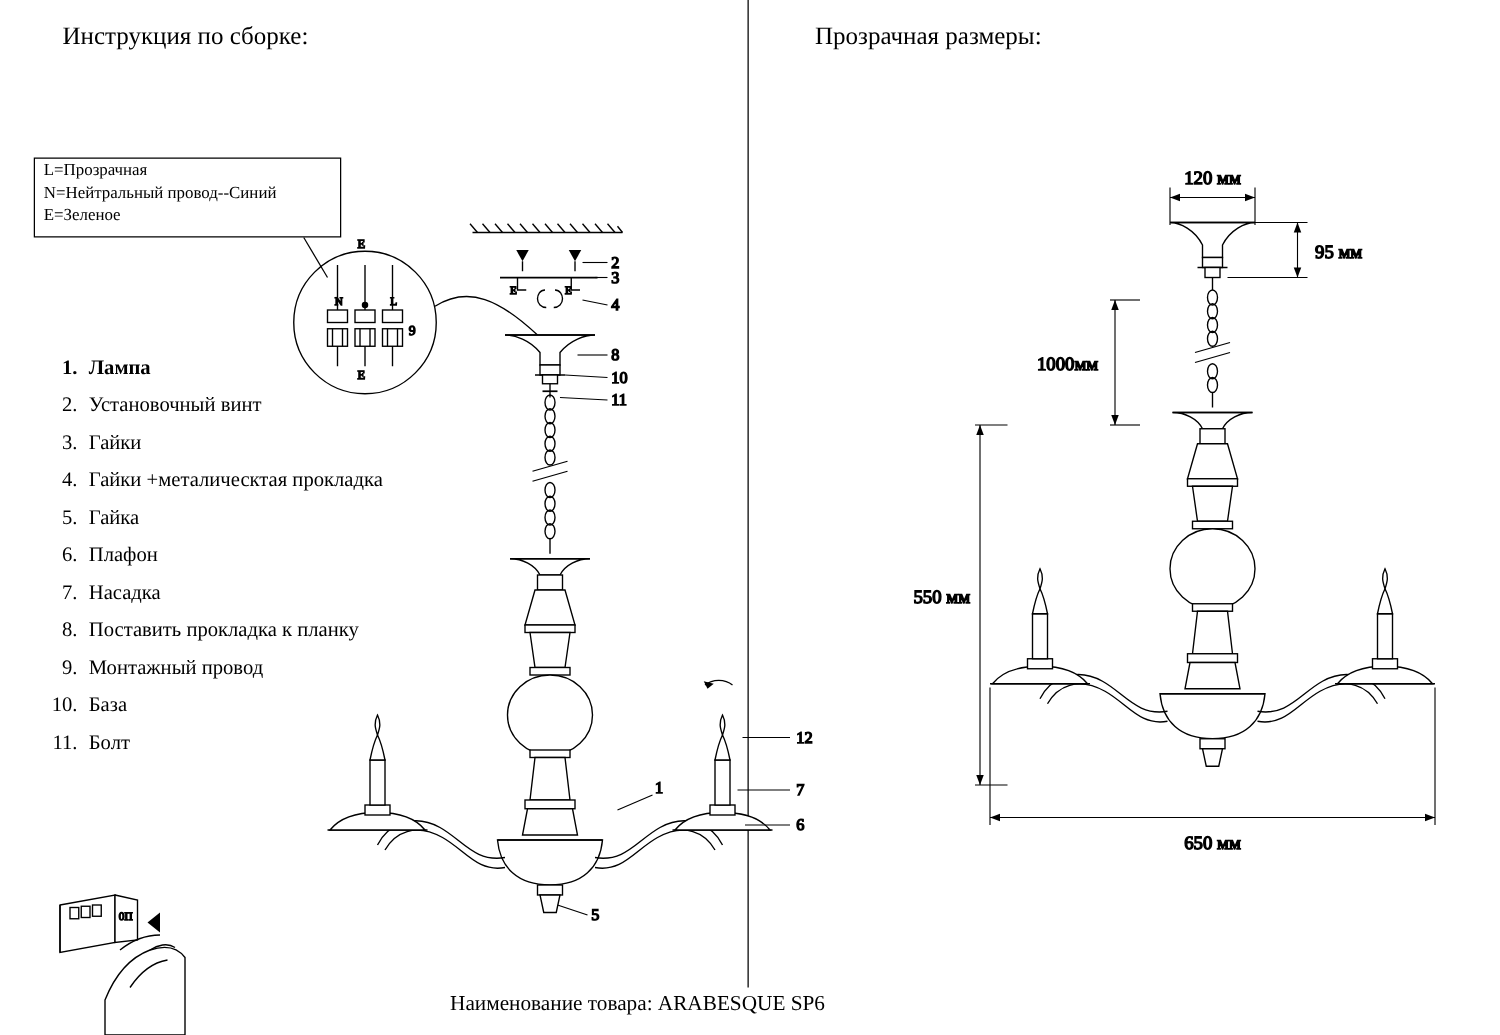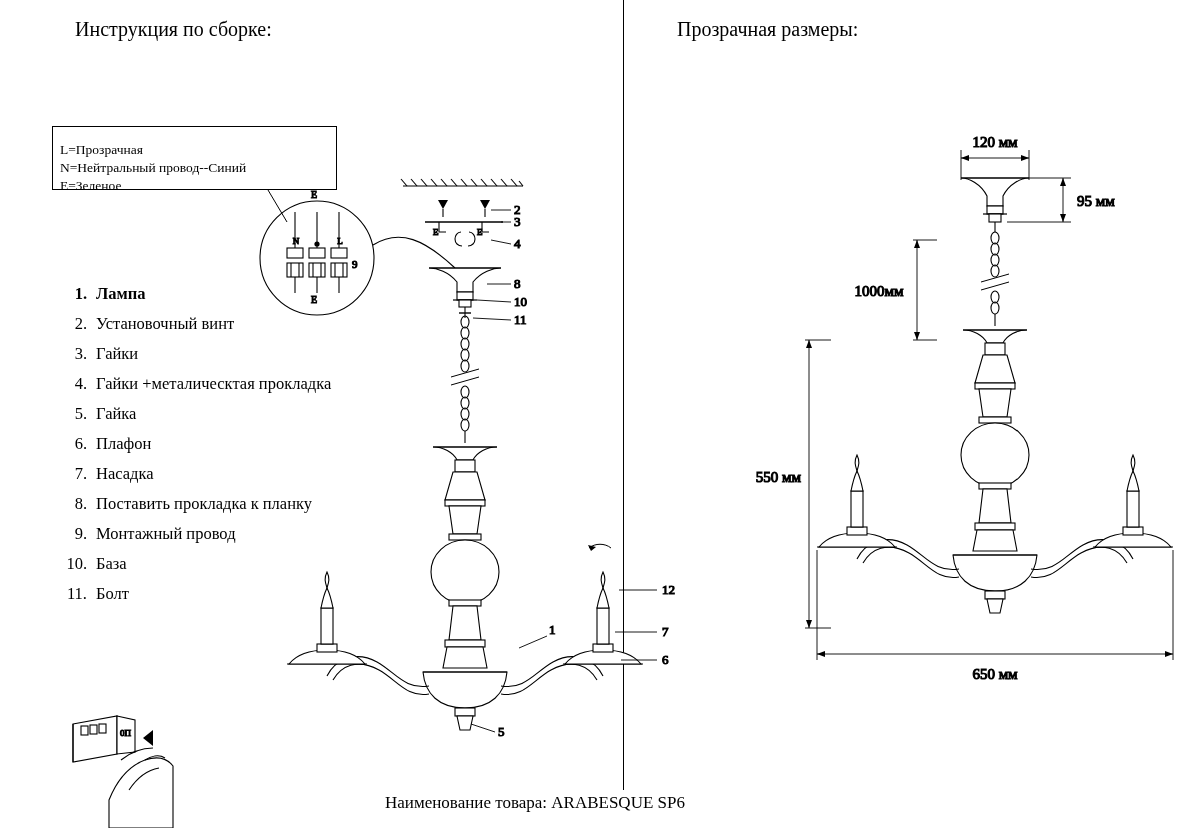--- a/index.html
+++ b/index.html
@@ -11,21 +11,20 @@
     width: 1200px;
     height: 828px;
     font-family: "Liberation Serif", serif;
     color: #000000;
     position: relative;
     overflow: hidden;
   }
   .page {
     position: absolute;
     inset: 0;
-    margin-left: 25px;
   }
   .divider-v {
     position: absolute;
     left: 598px;
     top: 0;
     width: 1px;
     height: 790px;
     background: #000000;
   }
   .title {
@@ -35,26 +34,26 @@
     color: #000;
     white-space: nowrap;
   }
   #title-left { left: 50px; top: 18px; }
   #title-right { left: 652px; top: 18px; }
 
   .legend-box {
     position: absolute;
     left: 27px;
     top: 126px;
-    width: 285px;
+    width: 246px;
     height: 64px;
     border: 1.5px solid #000;
     background: #fff;
     box-sizing: border-box;
-    padding: 14px 7px;
+    padding: 0 7px;
   }
   .legend-box div {
     font-size: 13.5px;
     line-height: 18px;
     font-family: "Liberation Serif", serif;
     white-space: nowrap;
   }
 
   .parts-list {
     position: absolute;

